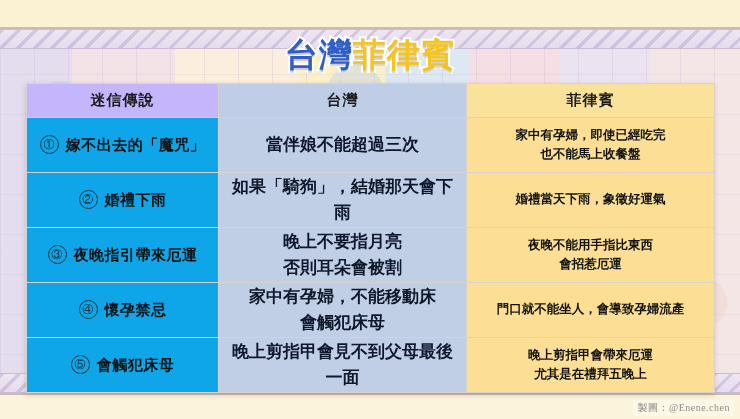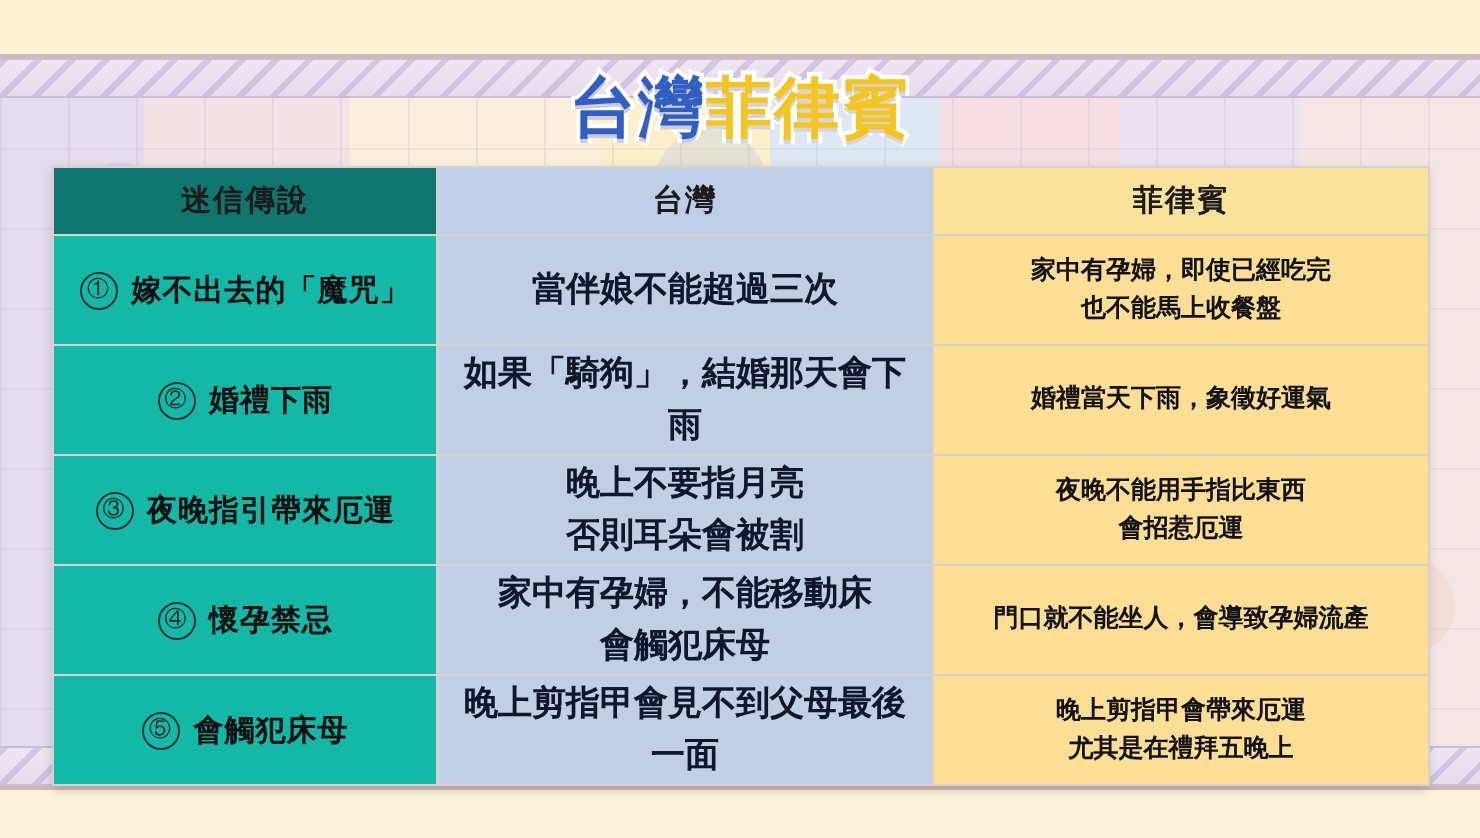--- a/index.html
+++ b/index.html
@@ -169,27 +169,27 @@
   col.c2 { width: 248px; }
   col.c3 { width: 248px; }
 
   thead th {
     height: 33px;
     font-size: 15px;
     font-weight: bold;
     color: #1c1c1c;
     letter-spacing: 1px;
   }
-  th.h1 { background: #0f766e; }
+  th.h1 { background: #c4b5fd; }
   th.h2 { background: #bfcde6; }
   th.h3 { background: #fbe29b; }
 
   tbody tr { height: 55px; }
   td.col-item {
-    background: #14b8a6;
+    background: #0ea5e9;
     text-align: left;
     padding-left: 10px;
     font-size: 15px;
     font-weight: bold;
     color: #111111;
     letter-spacing: 0.5px;
   }
   td.col-item .num {
     display: inline-block;
     width: 17px;
@@ -333,14 +333,15 @@
           </td>
           <td class="col-ph">
             <span class="l2">晚上剪指甲會帶來厄運</span>
             <span class="l2">尤其是在禮拜五晚上</span>
           </td>
         </tr>
       </tbody>
     </table>
   </div>
 
+  <div class="credit">製圖：@Enene.chen</div>
 
 </div>
 
 </body></html>

